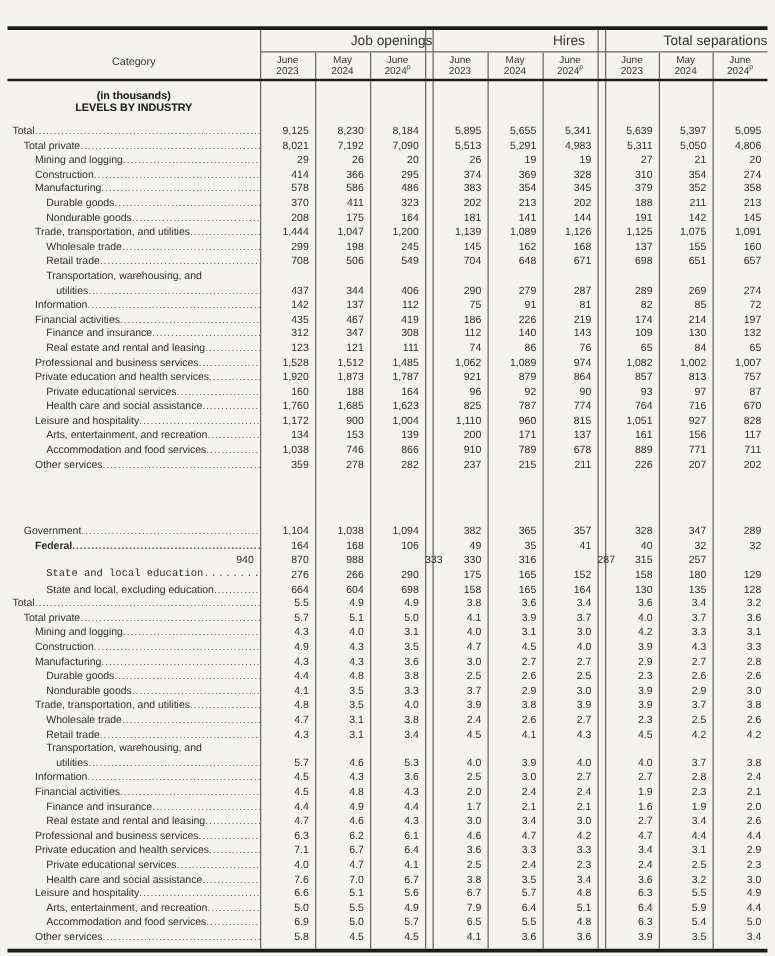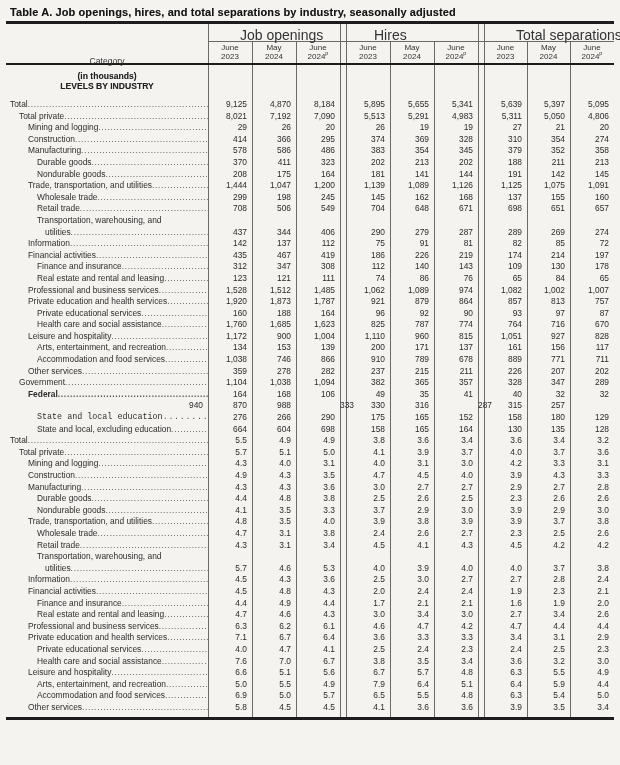--- a/index.html
+++ b/index.html
@@ -21,27 +21,27 @@
     position:absolute;left:6px;top:21px;width:608px;
     border-top:3px solid #1c1c1c;
     border-bottom:3px solid #1c1c1c;
   }
   
   .vline{position:absolute;width:1px;background:#6a6a6a;top:0;bottom:0;}
   .vline.partial{top:18px;}
   
   .thead{position:relative;height:39px;border-bottom:2.5px solid #1c1c1c;}
   .cat-head{
-    position:absolute;left:0;top:12px;width:202px;height:50px;
+    position:absolute;left:0;top:0;width:202px;height:50px;
     display:flex;align-items:center;justify-content:center;
     font-size:8.6px;color:#333;
   }
   .group-label{
     position:absolute;top:3px;height:14px;
-    text-align:left;font-size:14px;color:#333;margin-left:32px;
+    text-align:right;font-size:11px;color:#333;
   }
   .ghline{position:absolute;left:202px;right:0;top:17px;height:1px;background:#6a6a6a;}
   .subcol{
     position:absolute;top:20px;text-align:center;
     font-size:8px;line-height:8.8px;color:#333;
   }
   .subcol sup{font-size:5.5px;vertical-align:super;line-height:0;}
   
   .tbody{position:relative;padding-bottom:4px;}
   .sec-head{
@@ -60,21 +60,20 @@
   .cat .line{display:flex;align-items:center;overflow:hidden;}
   .cat .lbl{white-space:nowrap;color:#2e2e2e;}
   .dots{flex:1;overflow:hidden;white-space:nowrap;color:#555;}
   .dots::after{content:"...................................................................................................................";letter-spacing:.7px;}
   .num{text-align:right;padding-right:5px;color:#2b2b2b;font-variant-numeric:tabular-nums;}
 </style>
 </head>
 <body>
 
 <div class="page">
-  <div class="title">Table A. Job openings, hires, and total separations by industry, seasonally adjusted</div>
 
   <div class="table-wrap">
     <div id="vlines">
         <div class="vline" style="left: 202px;"></div>
         <div class="vline" style="left: 334px;"></div>
         <div class="vline" style="left: 340px;"></div>
         <div class="vline" style="left: 472px;"></div>
         <div class="vline" style="left: 478px;"></div>
         <div class="vline partial" style="left: 246px;"></div>
         <div class="vline partial" style="left: 290px;"></div>
@@ -82,21 +81,21 @@
         <div class="vline partial" style="left: 428px;"></div>
         <div class="vline partial" style="left: 521px;"></div>
         <div class="vline partial" style="left: 564px;"></div>
       </div>
 
     <div class="thead">
       <div class="cat-head">Category</div>
       <div class="ghline"></div>
       <div id="group-labels">
           <div class="group-label" style="left: 202px; width: 138px;">Job openings</div>
-          <div class="group-label" style="left: 336px; width: 138px;">Hires</div>
+          <div class="group-label" style="left: 324px; width: 138px;">Hires</div>
           <div class="group-label" style="left: 478px; width: 130px;">Total separations</div>
         </div>
       <div id="sub-labels">
           <div class="subcol" style="left: 202px; width: 44px;">
             <div>June</div>
             <div>2023</div>
           </div>
           <div class="subcol" style="left: 246px; width: 44px;">
             <div>May</div>
             <div>2024</div>
@@ -138,21 +137,21 @@
           <div>LEVELS BY INDUSTRY</div>
         </div>
         <div class="trow">
           <div class="cat">
             <div class="line" style="padding-left: 4px;">
               <span class="lbl">Total</span>
               <span class="dots"></span>
             </div>
           </div>
           <div class="num">9,125</div>
-          <div class="num">4,870</div>
+          <div class="num">8,230</div>
           <div class="num">8,184</div>
           <div></div>
           <div class="num">5,895</div>
           <div class="num">5,655</div>
           <div class="num">5,341</div>
           <div></div>
           <div class="num">5,639</div>
           <div class="num">5,397</div>
           <div class="num">5,095</div>
         </div>
@@ -395,21 +394,21 @@
           <div class="num">312</div>
           <div class="num">347</div>
           <div class="num">308</div>
           <div></div>
           <div class="num">112</div>
           <div class="num">140</div>
           <div class="num">143</div>
           <div></div>
           <div class="num">109</div>
           <div class="num">130</div>
-          <div class="num">178</div>
+          <div class="num">132</div>
         </div>
         <div class="trow">
           <div class="cat">
             <div class="line" style="padding-left: 31px;">
               <span class="lbl">Real estate and rental and leasing</span>
               <span class="dots"></span>
             </div>
           </div>
           <div class="num">123</div>
           <div class="num">121</div>
@@ -570,21 +569,21 @@
           <div class="num">237</div>
           <div class="num">215</div>
           <div class="num">211</div>
           <div></div>
           <div class="num">226</div>
           <div class="num">207</div>
           <div class="num">202</div>
         </div>
         <div class="trow">
           <div class="cat">
-            <div class="line" style="padding-left: 13px;">
+            <div class="line" style="padding-left: 13px; margin-top: 42px;">
               <span class="lbl">Government</span>
               <span class="dots"></span>
             </div>
           </div>
           <div class="num">1,104</div>
           <div class="num">1,038</div>
           <div class="num">1,094</div>
           <div></div>
           <div class="num">382</div>
           <div class="num">365</div>

